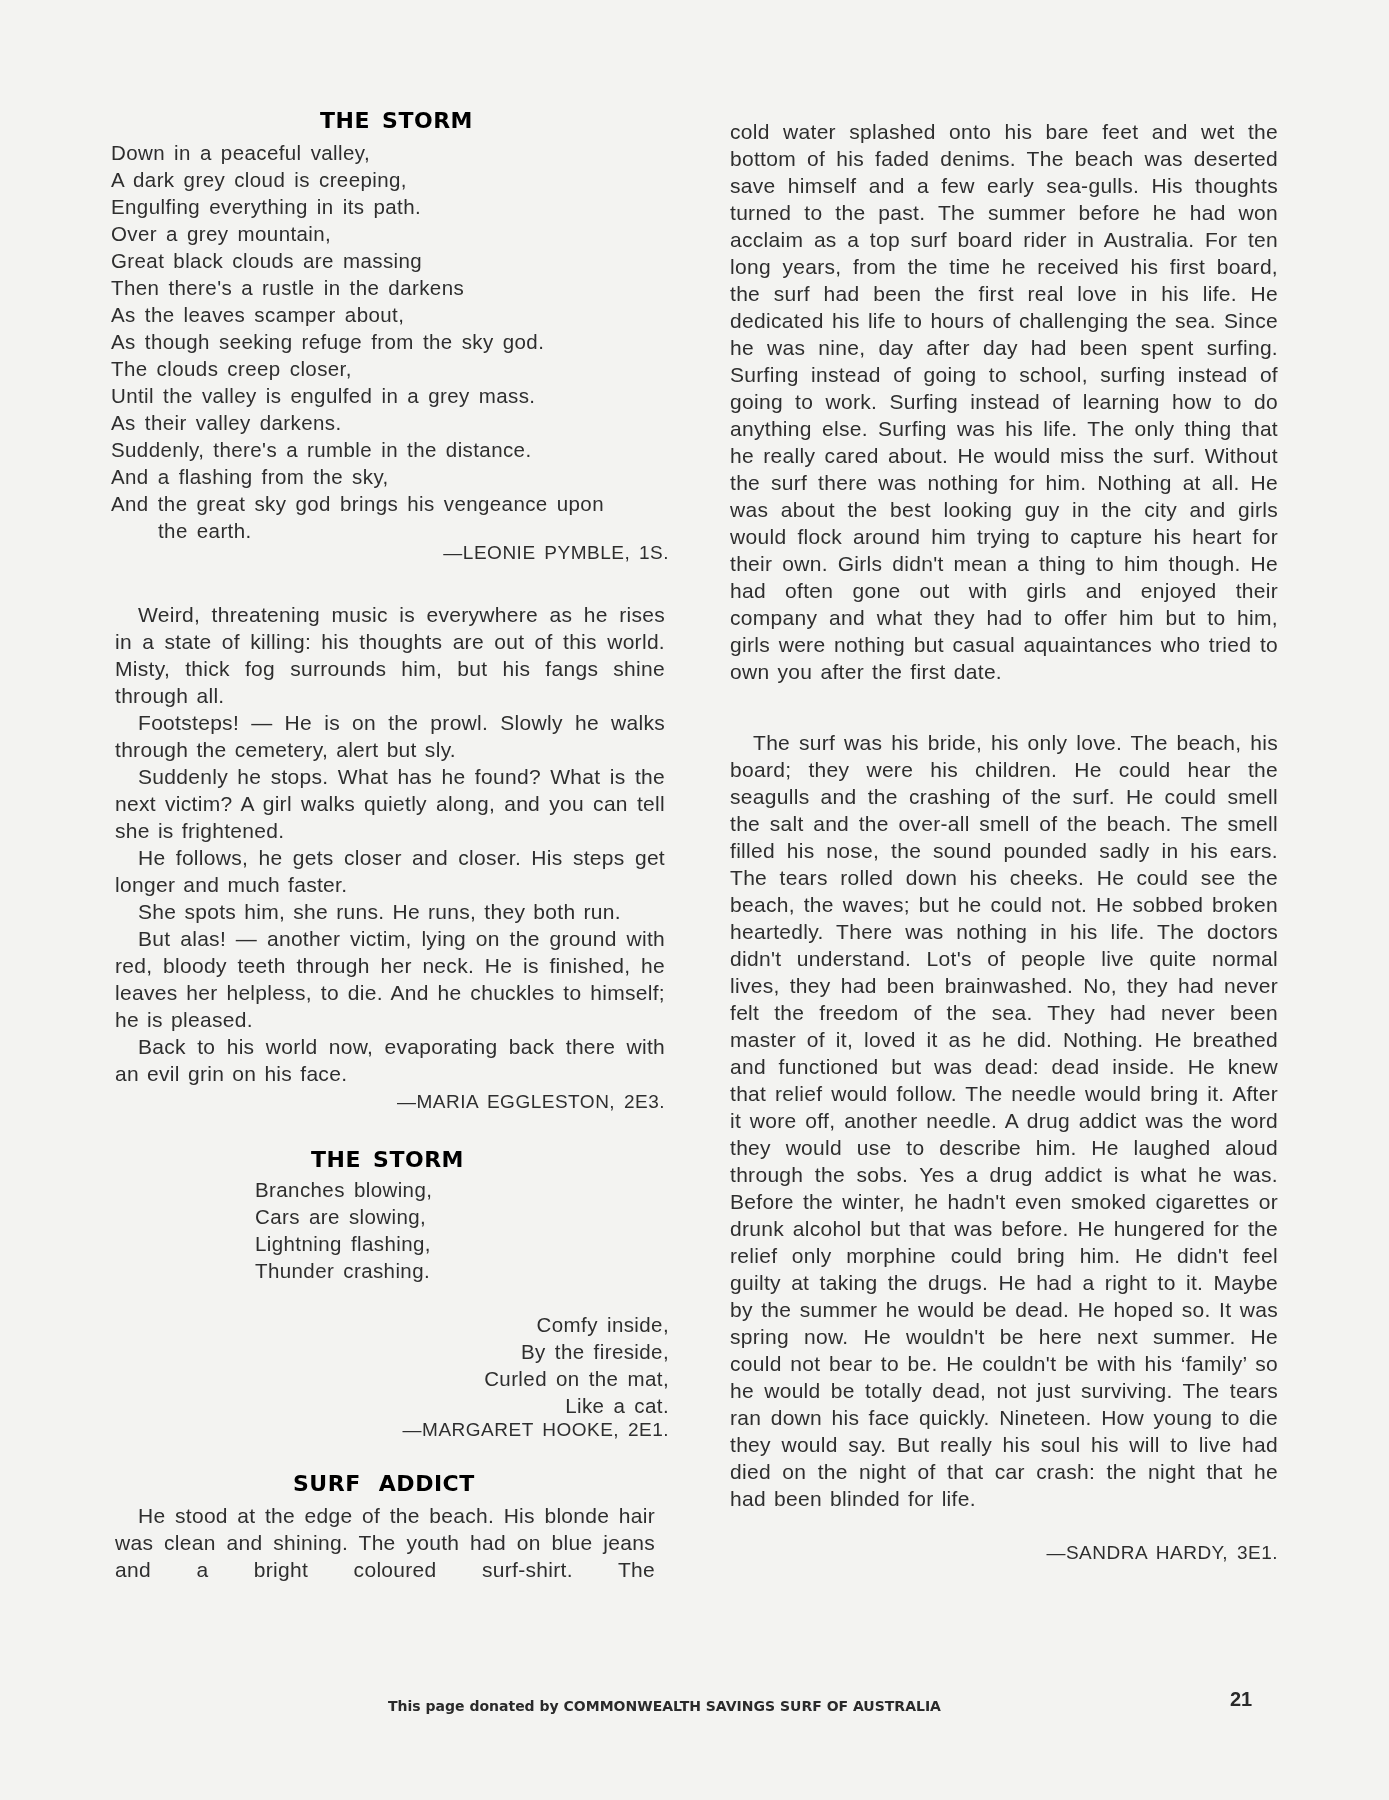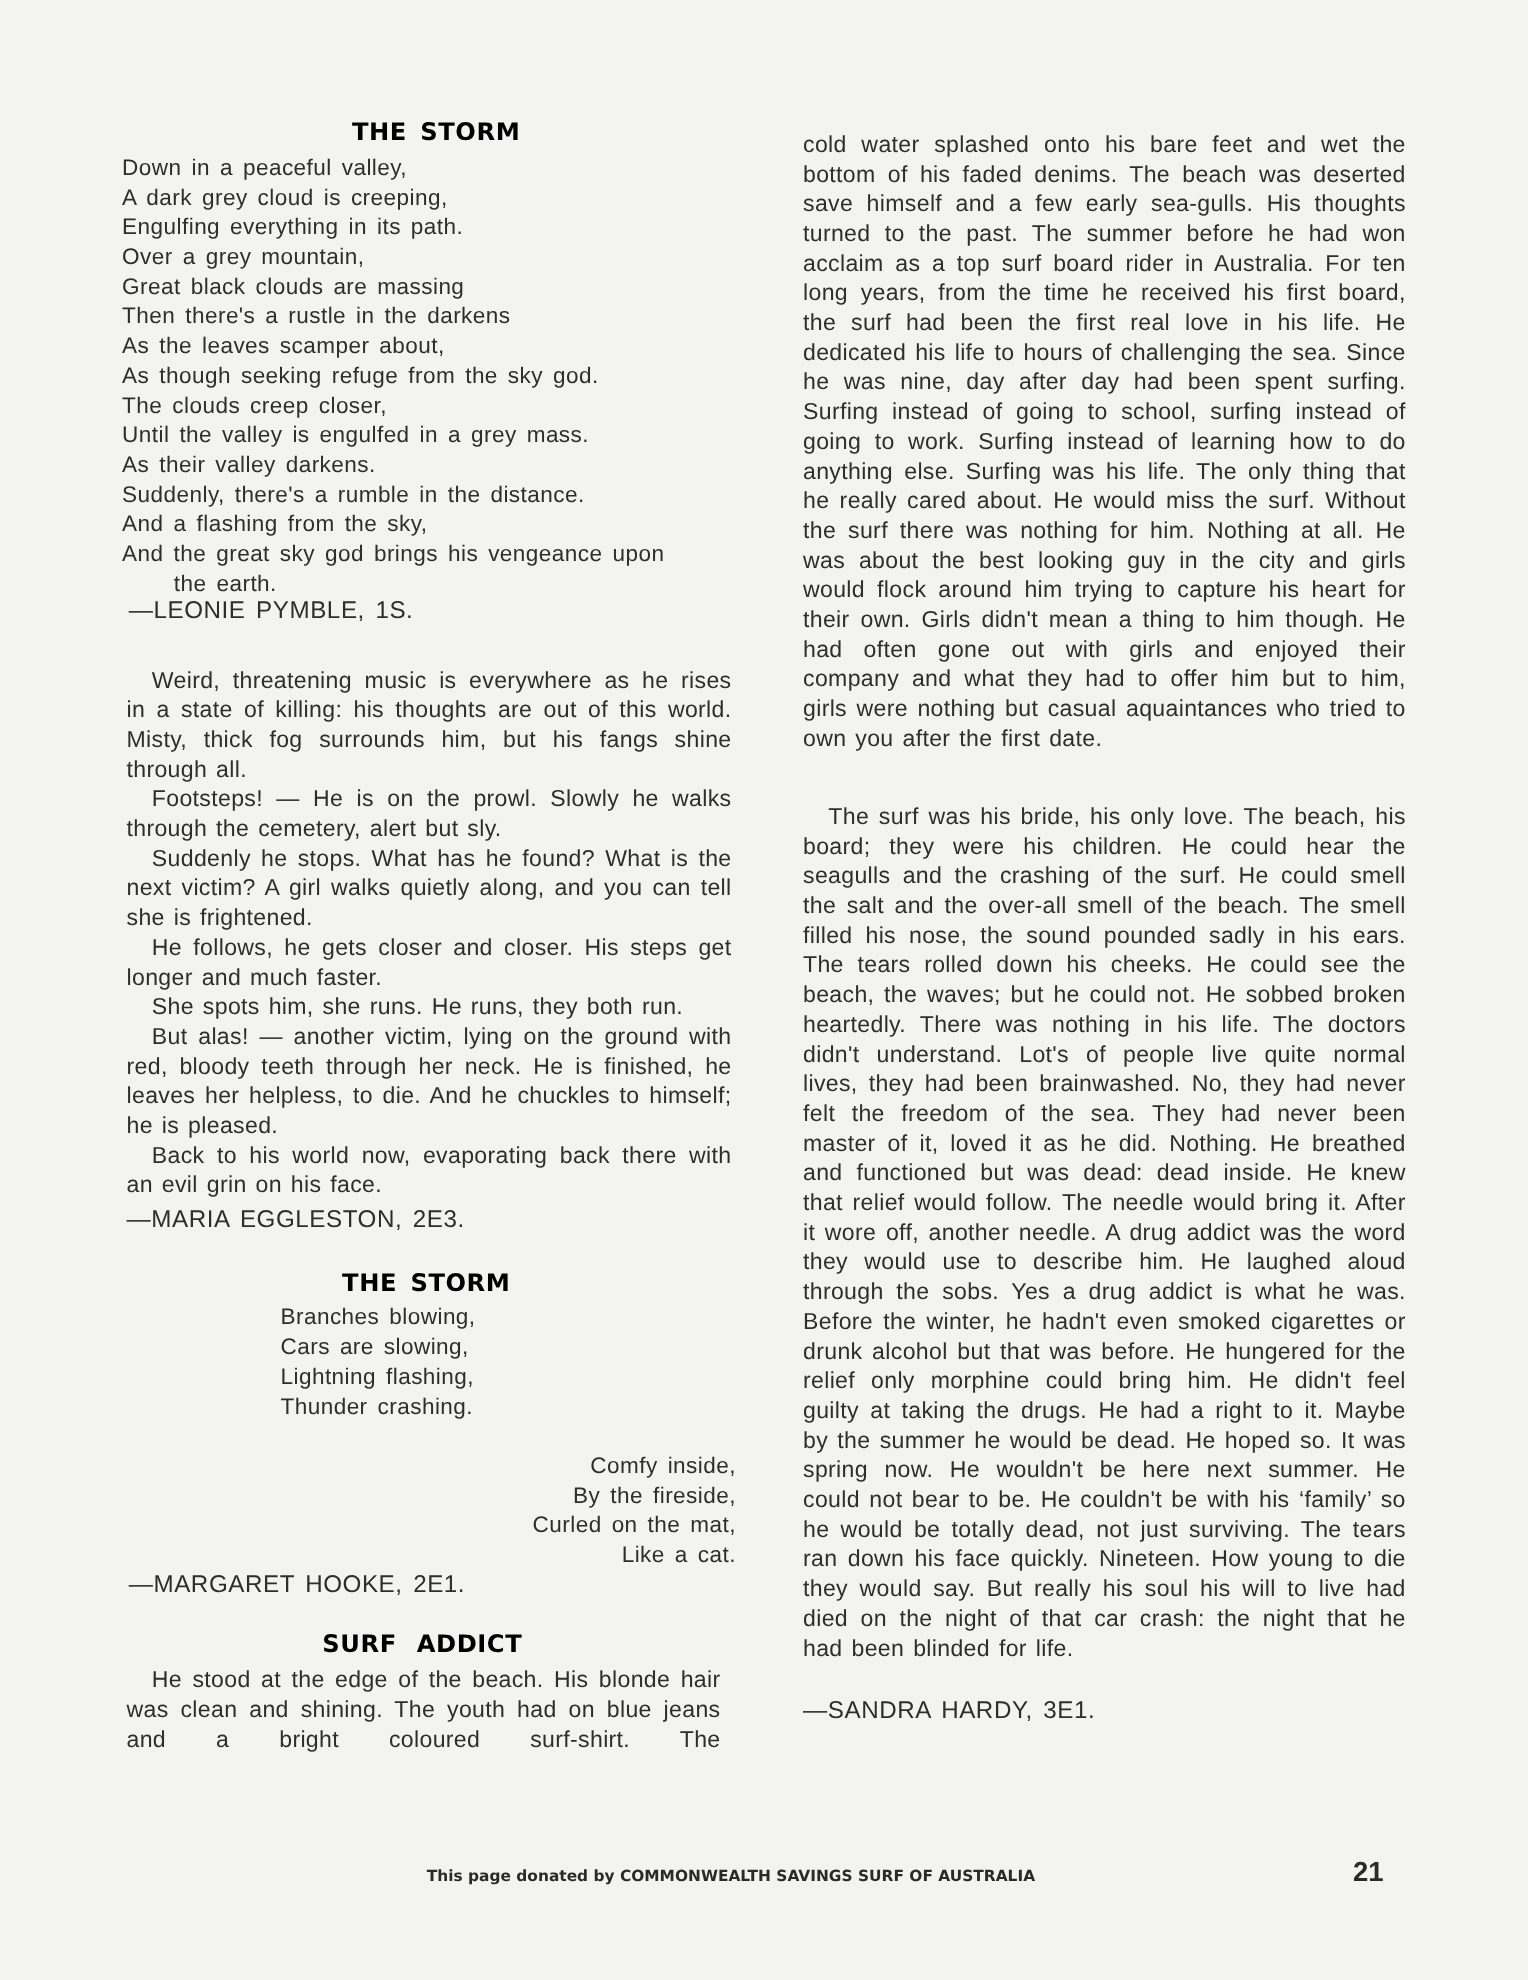--- a/index.html
+++ b/index.html
@@ -18,29 +18,29 @@
     font-weight: bold; font-size: 22px; color: #000000;
     letter-spacing: 0.5px; word-spacing: 4px;
   }
   .poem-line { font-size: 20.5px; line-height: 27px; letter-spacing: 0.4px; word-spacing: 3px; white-space: nowrap; }
   .poem-indent { padding-left: 47px; }
   .para {
     font-size: 21px; line-height: 27px; letter-spacing: 0.3px; word-spacing: 2px;
     text-align: justify; text-align-last: left; margin: 0;
   }
   .para.indent { text-indent: 23px; }
-  .attrib { font-size: 22px; letter-spacing: 0.5px; word-spacing: 3px; text-align: left; white-space: nowrap; }
+  .attrib { font-size: 19px; letter-spacing: 0.5px; word-spacing: 3px; text-align: right; white-space: nowrap; }
   .footer {
     position: absolute; left: 388px; top: 1698px;
     font-family: "DejaVu Sans", sans-serif; font-weight: bold; font-size: 14px;
     color: #2a2a2a; letter-spacing: 0px;
   }
   .page-number {
     position: absolute; left: 1230px; top: 1688px;
-    font-weight: bold; font-size: 25px; color: #2a2a2a;
+    font-weight: bold; font-size: 20px; color: #2a2a2a;
   }
 </style>
 </head>
 <body>
 
 <div class="col left">
 
   <section>
     <div class="heading" style="margin-left:203px;">THE STORM</div>
     <div style="margin-top:6px; margin-left:-6px;">

